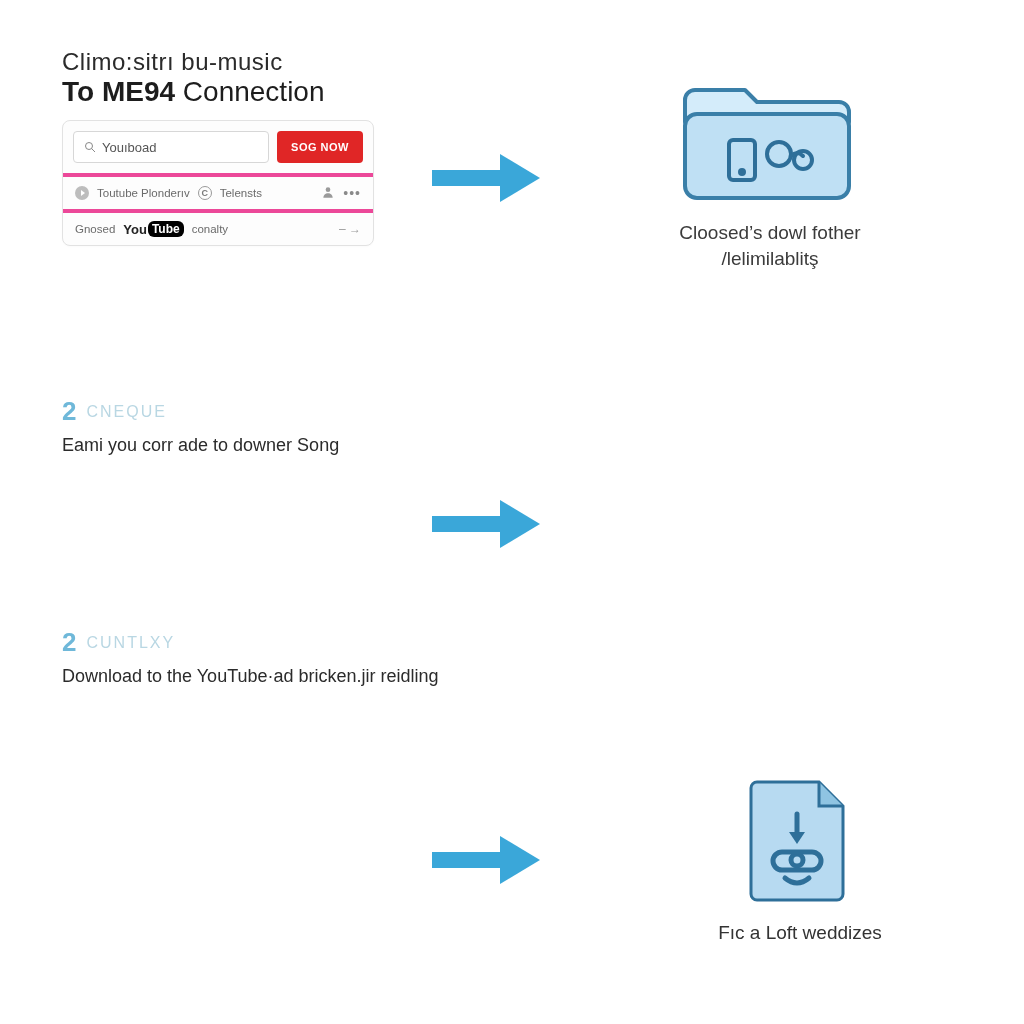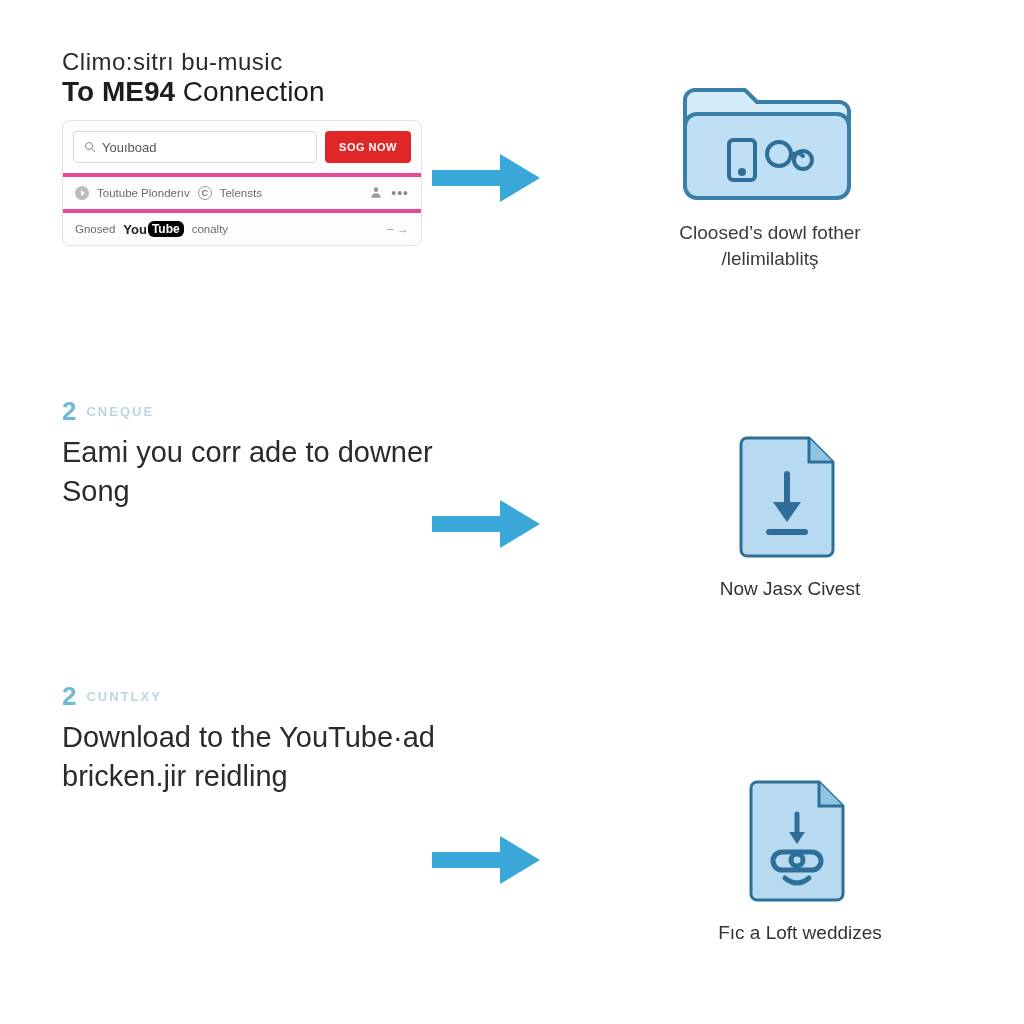--- a/index.html
+++ b/index.html
@@ -21,21 +21,21 @@
   }
 
   .heading { margin-bottom: 12px; }
   .heading .line1 { font-size: 24px; font-weight: 400; color: #2b2b2b; letter-spacing: 0.5px; }
   .heading .line2 { font-size: 28px; color: #1d1d1d; }
   .heading .line2 .strong { font-weight: 700; }
   .heading .line2 .rest { font-weight: 400; }
 
   
   .search-card {
-    width: 360px;
+    width: 312px;
     border: 1px solid #e2e2e2;
     border-radius: 8px;
     background: #fdfdfd;
     box-shadow: 0 1px 2px rgba(0,0,0,0.02);
     margin-top: 12px;
   }
   .search-row {
     display: flex;
     padding: 10px;
     gap: 8px;
@@ -86,22 +86,22 @@
   .dots-icon { font-size:14px; color:#8a8a8a; letter-spacing:1px; }
   .youtube-logo { display:inline-flex; align-items:center; font-weight:700; }
   .youtube-logo .you { color:#222; font-size:13px; }
   .youtube-logo .tube-pill { background:#000000; color:#fff; border-radius:6px; padding:1px 4px; font-size:12px; margin-left:1px; }
   .row3-arrow { font-size:12px; color:#9a9a9a; }
 
   
   .step { margin-top: 48px; }
   .step .label-row { display:flex; align-items:center; gap:10px; }
   .step-num { font-size:26px; font-weight:700; color:#6fb8d9; }
-  .step-word { font-size:13px; font-weight:700; letter-spacing:2px; color:#b9d7e3; }
-  .step-desc { font-size:29px; color:#2b2b2b; margin-top:6px; line-height:1.35; max-width:380px; }
+  .step-word { font-size:16px; font-weight:400; letter-spacing:2px; color:#b9d7e3; }
+  .step-desc { font-size:18px; color:#2b2b2b; margin-top:6px; line-height:1.35; max-width:380px; }
 
   .step.s2 { margin-top: 150px; }
   .step.s3 { margin-top: 170px; }
 
   
   .big-arrow { position:absolute; }
   .big-arrow svg { display:block; }
 
   
   .r-icon { position:absolute; text-align:center; }
@@ -225,34 +225,20 @@
         <rect x="54" y="74" width="26" height="40" rx="4"></rect>
         <circle cx="67" cy="106" r="2" fill="#2e6f99"></circle>
         <circle cx="104" cy="88" r="12"></circle>
         <circle cx="128" cy="94" r="9"></circle>
         <path d="M116 90 q6 -6 12 0"></path>
       </g>
     </svg>
     <div class="cap">Cloosed’s dowl fother /lelimilablitş</div>
   </div>
 
-  <div class="r-icon file1-icon">
-    <svg width="110" height="130" viewBox="0 0 110 130">
-      <g>
-        <path d="M12 6 h62 l24 24 v88 a6 6 0 0 1 -6 6 H12 a6 6 0 0 1 -6 -6 V12 a6 6 0 0 1 6 -6z" fill="#b7daf1" stroke="#2e6f99" stroke-width="3"></path>
-        <path d="M74 6 v24 h24" fill="#8fc4e2" stroke="#2e6f99" stroke-width="3"></path>
-        <g stroke="#2e6f99" stroke-width="6" fill="#2e6f99" stroke-linecap="round">
-          <line x1="52" y1="42" x2="52" y2="74" stroke-width="6"></line>
-          <polygon points="38,70 66,70 52,90" stroke="none"></polygon>
-          <line x1="34" y1="100" x2="70" y2="100"></line>
-        </g>
-      </g>
-    </svg>
-    <div class="cap">Now Jasx Civest</div>
-  </div>
 
   <div class="r-icon file2-icon">
     <svg width="110" height="130" viewBox="0 0 110 130">
       <g>
         <path d="M12 6 h62 l24 24 v88 a6 6 0 0 1 -6 6 H12 a6 6 0 0 1 -6 -6 V12 a6 6 0 0 1 6 -6z" fill="#b7daf1" stroke="#2e6f99" stroke-width="3"></path>
         <path d="M74 6 v24 h24" fill="#8fc4e2" stroke="#2e6f99" stroke-width="3"></path>
         <g stroke="#2e6f99" stroke-width="5" fill="none" stroke-linecap="round">
           <line x1="52" y1="38" x2="52" y2="58"></line>
           <polygon points="44,56 60,56 52,68" fill="#2e6f99" stroke="none"></polygon>
           <circle cx="52" cy="84" r="6"></circle>

